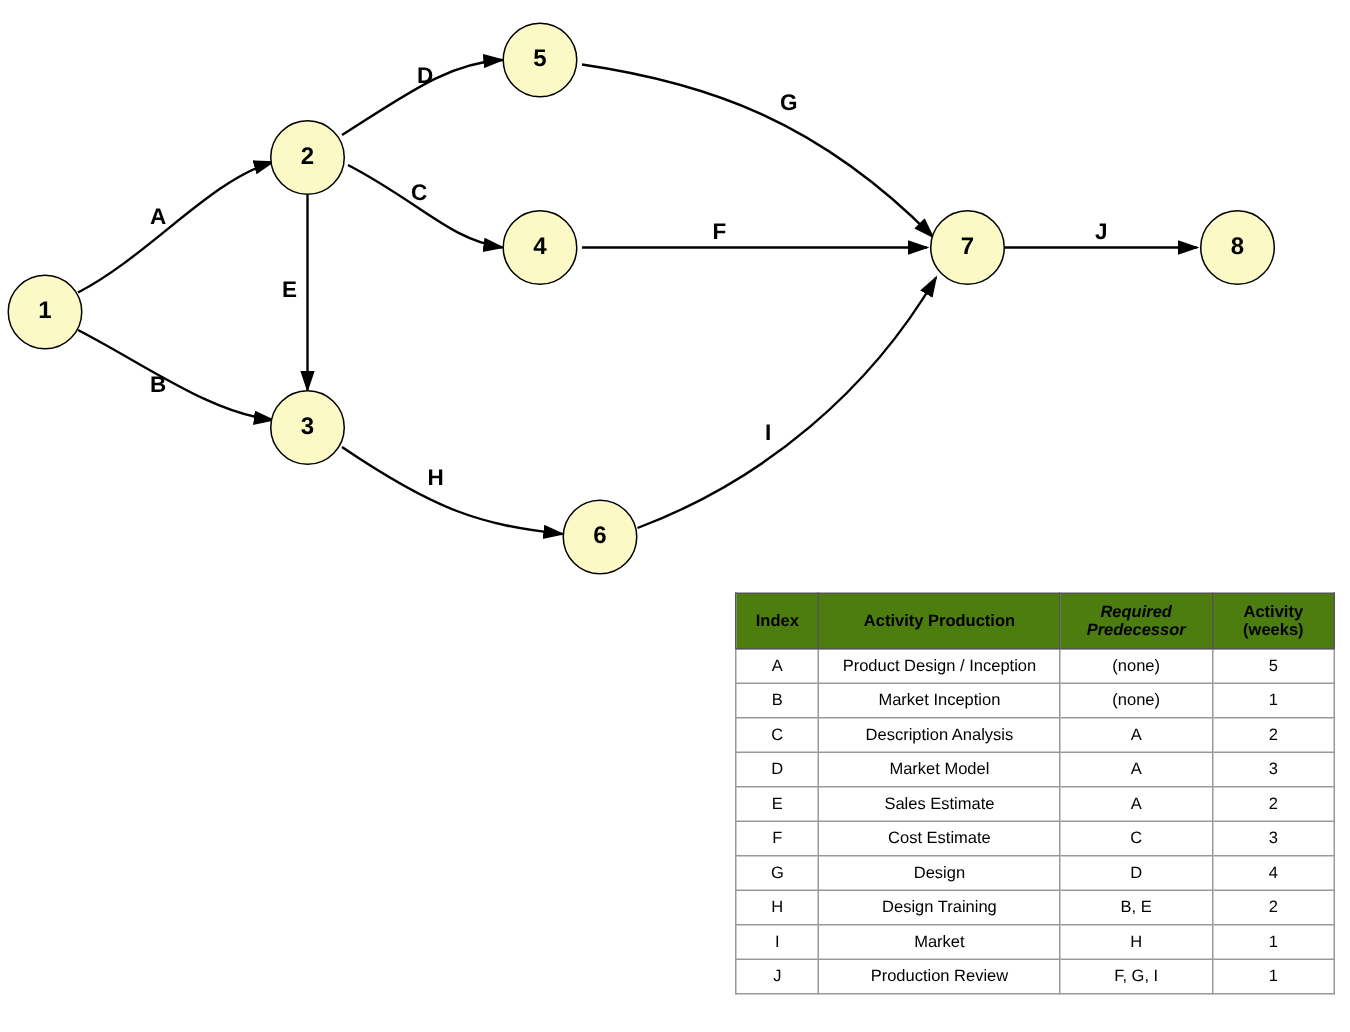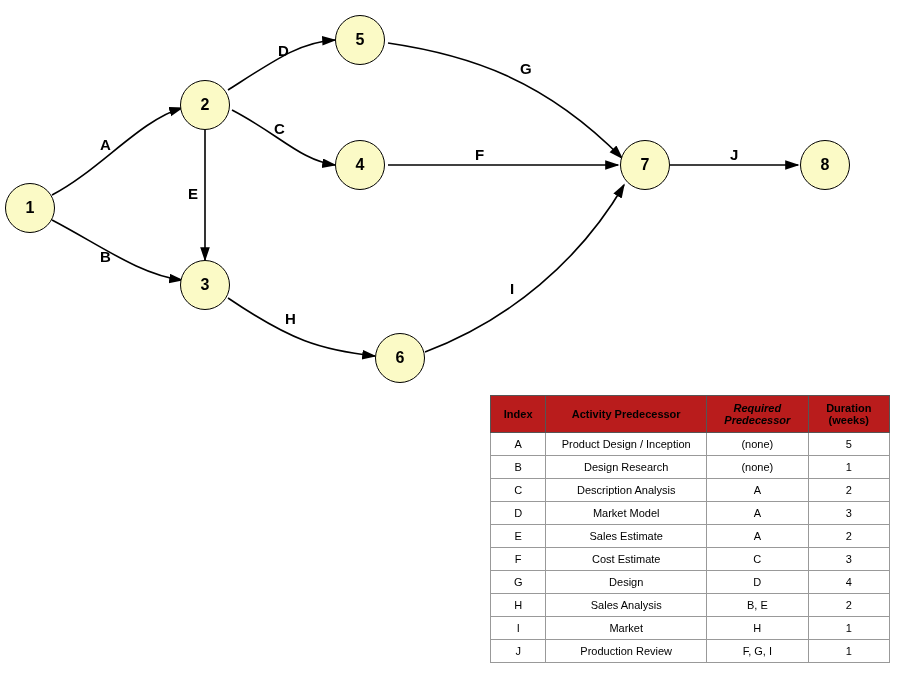--- a/index.html
+++ b/index.html
@@ -47,21 +47,21 @@
   
   .activity-table {
     position: absolute;
     left: 490px;
     top: 395px;
     border-collapse: collapse;
     font-size: 11px;
     width: 400px;
   }
   .activity-table th {
-    background: #b91c1c;
+    background: #4d7c0f;
     border: 1px solid #555;
     padding: 6px 4px;
     font-weight: bold;
     font-size: 11px;
     text-align: center;
   }
   .activity-table td {
     border: 1px solid #999;
     padding: 5px 4px;
     text-align: center;
@@ -138,35 +138,35 @@
   <div class="edge-label" style="left:475px; top:146px;">F</div>
   <div class="edge-label" style="left:520px; top:60px;">G</div>
   <div class="edge-label" style="left:285px; top:310px;">H</div>
   <div class="edge-label" style="left:510px; top:280px;">I</div>
   <div class="edge-label" style="left:730px; top:146px;">J</div>
 
   <table class="activity-table">
     <thead>
       <tr>
         <th style="width:48px;">Index</th>
-        <th style="width:160px;">Activity Predecessor</th>
+        <th style="width:160px;">Activity Production</th>
         <th style="width:95px;font-style:italic;">Required Predecessor</th>
-        <th style="width:75px;">Duration (weeks)</th>
+        <th style="width:75px;">Activity (weeks)</th>
       </tr>
     </thead>
     <tbody>
       <tr>
         <td>A</td>
         <td class="desc">Product Design / Inception</td>
         <td>(none)</td>
         <td>5</td>
       </tr>
       <tr>
         <td>B</td>
-        <td class="desc">Design Research</td>
+        <td class="desc">Market Inception</td>
         <td>(none)</td>
         <td>1</td>
       </tr>
       <tr>
         <td>C</td>
         <td class="desc">Description Analysis</td>
         <td>A</td>
         <td>2</td>
       </tr>
       <tr>
@@ -188,21 +188,21 @@
         <td>3</td>
       </tr>
       <tr>
         <td>G</td>
         <td class="desc">Design</td>
         <td>D</td>
         <td>4</td>
       </tr>
       <tr>
         <td>H</td>
-        <td class="desc">Sales Analysis</td>
+        <td class="desc">Design Training</td>
         <td>B, E</td>
         <td>2</td>
       </tr>
       <tr>
         <td>I</td>
         <td class="desc">Market</td>
         <td>H</td>
         <td>1</td>
       </tr>
       <tr>

